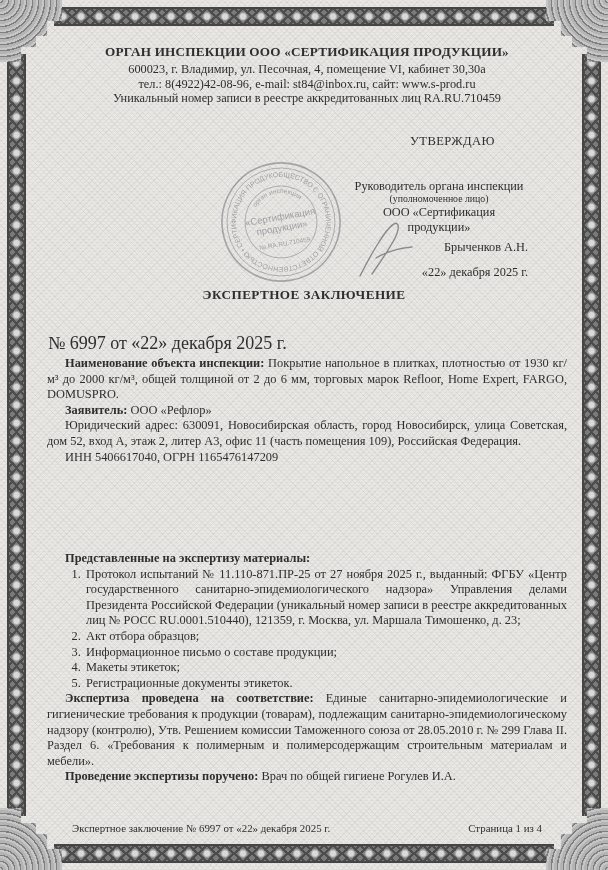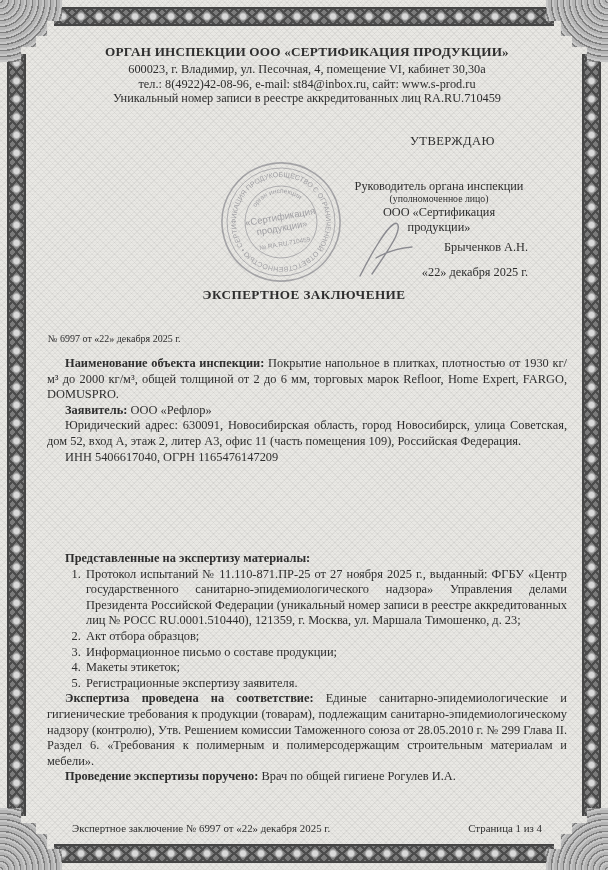--- a/index.html
+++ b/index.html
@@ -64,21 +64,21 @@
   .approve-block{position:absolute;top:179px;right:80px;width:178px;font-size:12.3px;line-height:1.22;text-align:center;}
   .approve-sub{font-size:9.8px;line-height:1.1;}
   .sig-row{display:flex;align-items:flex-end;margin-top:4px;font-size:12.3px;flex-direction:column;}
   .sig-line{flex:1;border-bottom:1px solid #3a3a3a;height:13px;margin-right:5px;}
   .approve-date{text-align:right;margin-top:10px;font-size:12.3px;}
 
   .stamp{position:absolute;top:160px;left:219px;width:124px;height:124px;transform:rotate(-10deg);opacity:.62;}
   .signature-svg{position:absolute;top:218px;left:352px;width:75px;height:62px;opacity:.75;}
 
   .doc-title{position:absolute;top:287px;left:0;right:0;text-align:center;font-weight:bold;font-size:13.2px;letter-spacing:.4px;}
-  .doc-number{position:absolute;top:333px;left:48px;font-size:10px;}
+  .doc-number{position:absolute;top:333px;left:48px;font-size:18px;}
 
   .body-text{font-size:12.4px;line-height:15.6px;text-align:justify;}
   .object-block{position:absolute;top:356px;left:47px;right:41px;}
   .basis-block{position:absolute;top:551px;left:47px;right:41px;}
   .body-text p{margin:0;text-indent:18px;}
   b.lbl{font-weight:bold;}
   ol.materials{margin:0;padding:0 0 0 37px;}
   ol.materials li{text-align:justify;padding-left:2px;}
 
   .footer{position:absolute;top:822px;left:72px;right:66px;display:flex;justify-content:space-between;font-size:10.9px;}
@@ -149,21 +149,21 @@
     <p>ИНН 5406617040, ОГРН 1165476147209</p>
   </div>
 
   <div class="basis-block body-text">
     <p><b class="lbl">Представленные на экспертизу материалы:</b></p>
     <ol class="materials">
       <li>Протокол испытаний № 11.110-871.ПР-25 от 27 ноября 2025 г., выданный: ФГБУ «Центр государственного санитарно-эпидемиологического надзора» Управления делами Президента Российской Федерации (уникальный номер записи в реестре аккредитованных лиц № РОСС RU.0001.510440), 121359, г. Москва, ул. Маршала Тимошенко, д. 23;</li>
       <li>Акт отбора образцов;</li>
       <li>Информационное письмо о составе продукции;</li>
       <li>Макеты этикеток;</li>
-      <li>Регистрационные экспертизу заявителя.</li>
+      <li>Регистрационные документы этикеток.</li>
     </ol>
     <p><b class="lbl">Экспертиза проведена на соответствие:</b><span> Единые санитарно-эпидемиологические и гигиенические требования к продукции (товарам), подлежащим санитарно-эпидемиологическому надзору (контролю), Утв. Решением комиссии Таможенного союза от 28.05.2010 г. № 299 Глава II. Раздел 6. «Требования к полимерным и полимерсодержащим строительным материалам и мебели».</span></p>
     <p><b class="lbl">Проведение экспертизы поручено:</b><span> Врач по общей гигиене Рогулев И.А.</span></p>
   </div>
 
   <div class="footer">
     <span>Экспертное заключение № 6997 от «22» декабря 2025 г.</span>
     <span>Страница 1 из 4</span>
   </div>
 

